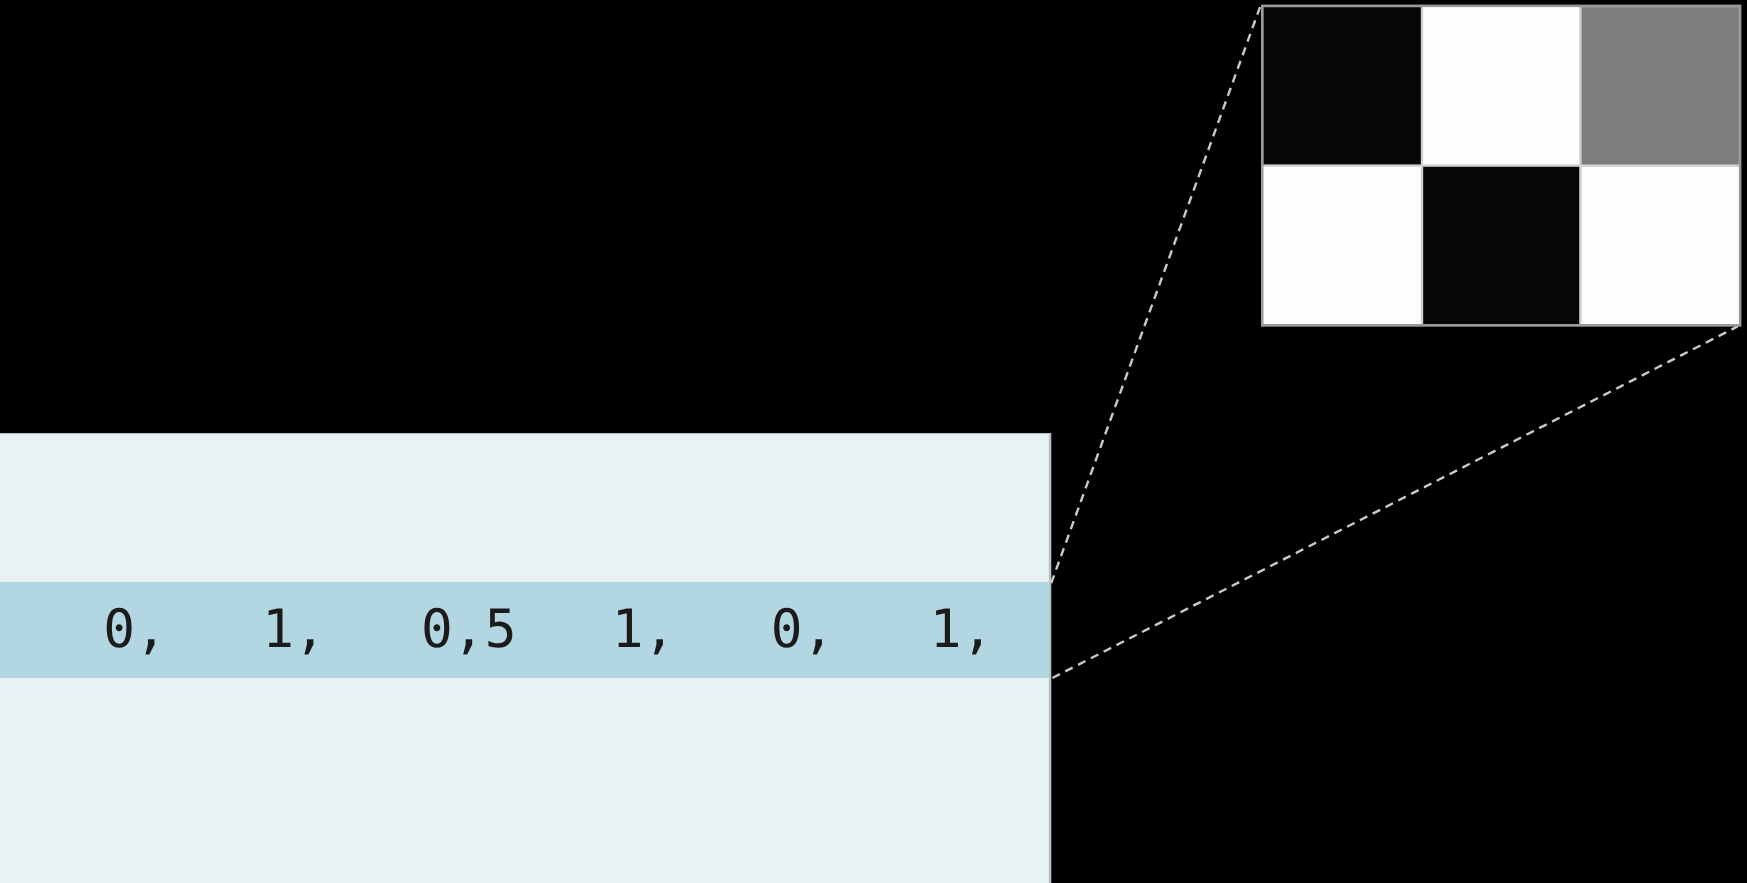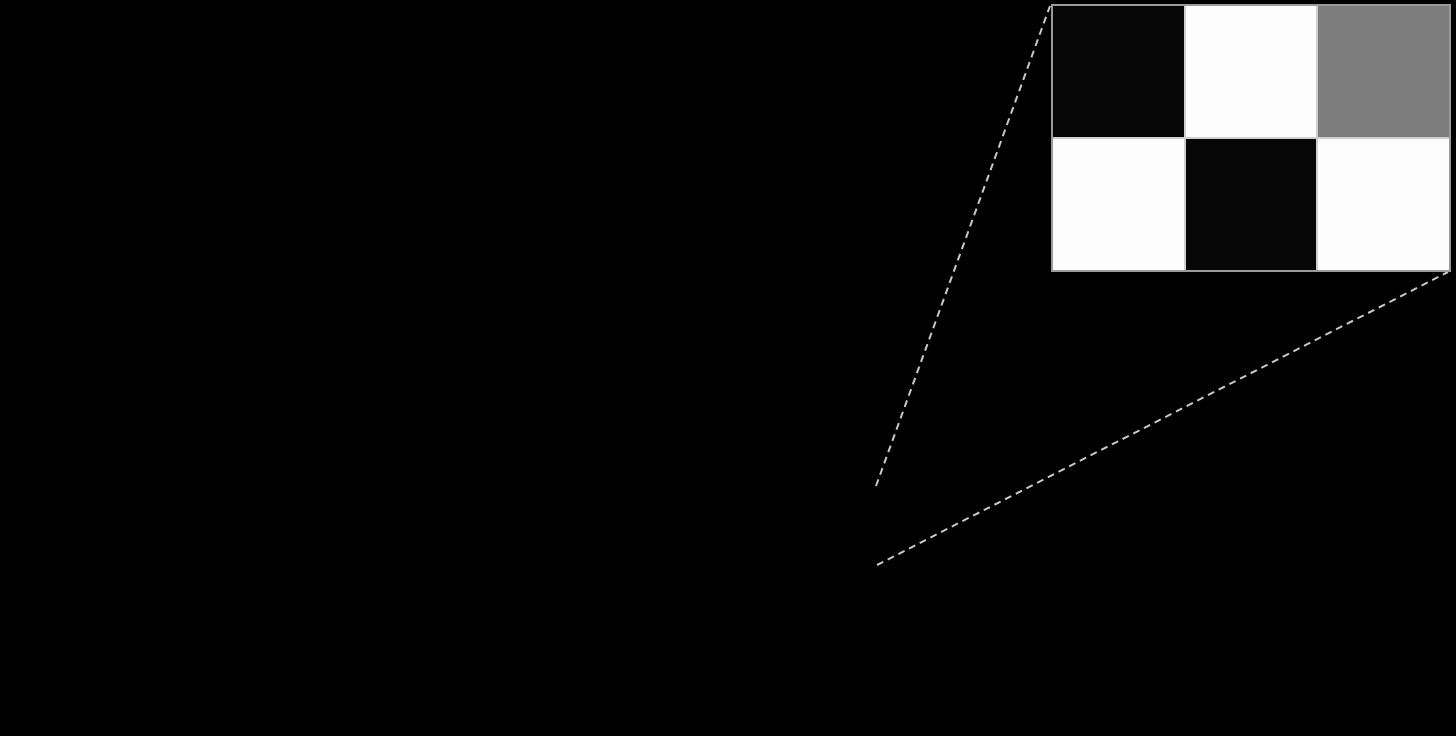--- a/index.html
+++ b/index.html
@@ -73,20 +73,25 @@
     grid-template-rows: 1fr 1fr;
     gap: 2px;
   }
   .pixel-cell { width: 100%; height: 100%; }
 </style>
 </head>
 <body>
 
 <div class="canvas" style="background: rgb(0, 0, 0);">
 
+  <section class="data-panel" style="background: rgb(232, 241, 244);">
+    <div class="highlight-row" style="background: rgb(179, 214, 227);">
+      <span class="row-text" style="color: rgb(27, 27, 27);">0,   1,   0,5   1,   0,   1,</span>
+    </div>
+  </section>
 
   <svg class="connectors" viewBox="0 0 1456 736">
     <line class="connector" x1="876" y1="486" x2="1050" y2="6" stroke="#c9c9c9"></line>
     <line class="connector" x1="877" y1="565" x2="1448" y2="272" stroke="#c9c9c9"></line>
   </svg>
 
   <div class="pixel-grid" style="background: rgb(207, 207, 207); border-color: rgb(154, 154, 154);">
     <div class="pixel-cell" style="background: rgb(6, 6, 6);"></div>
     <div class="pixel-cell" style="background: rgb(253, 253, 253);"></div>
     <div class="pixel-cell" style="background: rgb(125, 125, 125);"></div>

